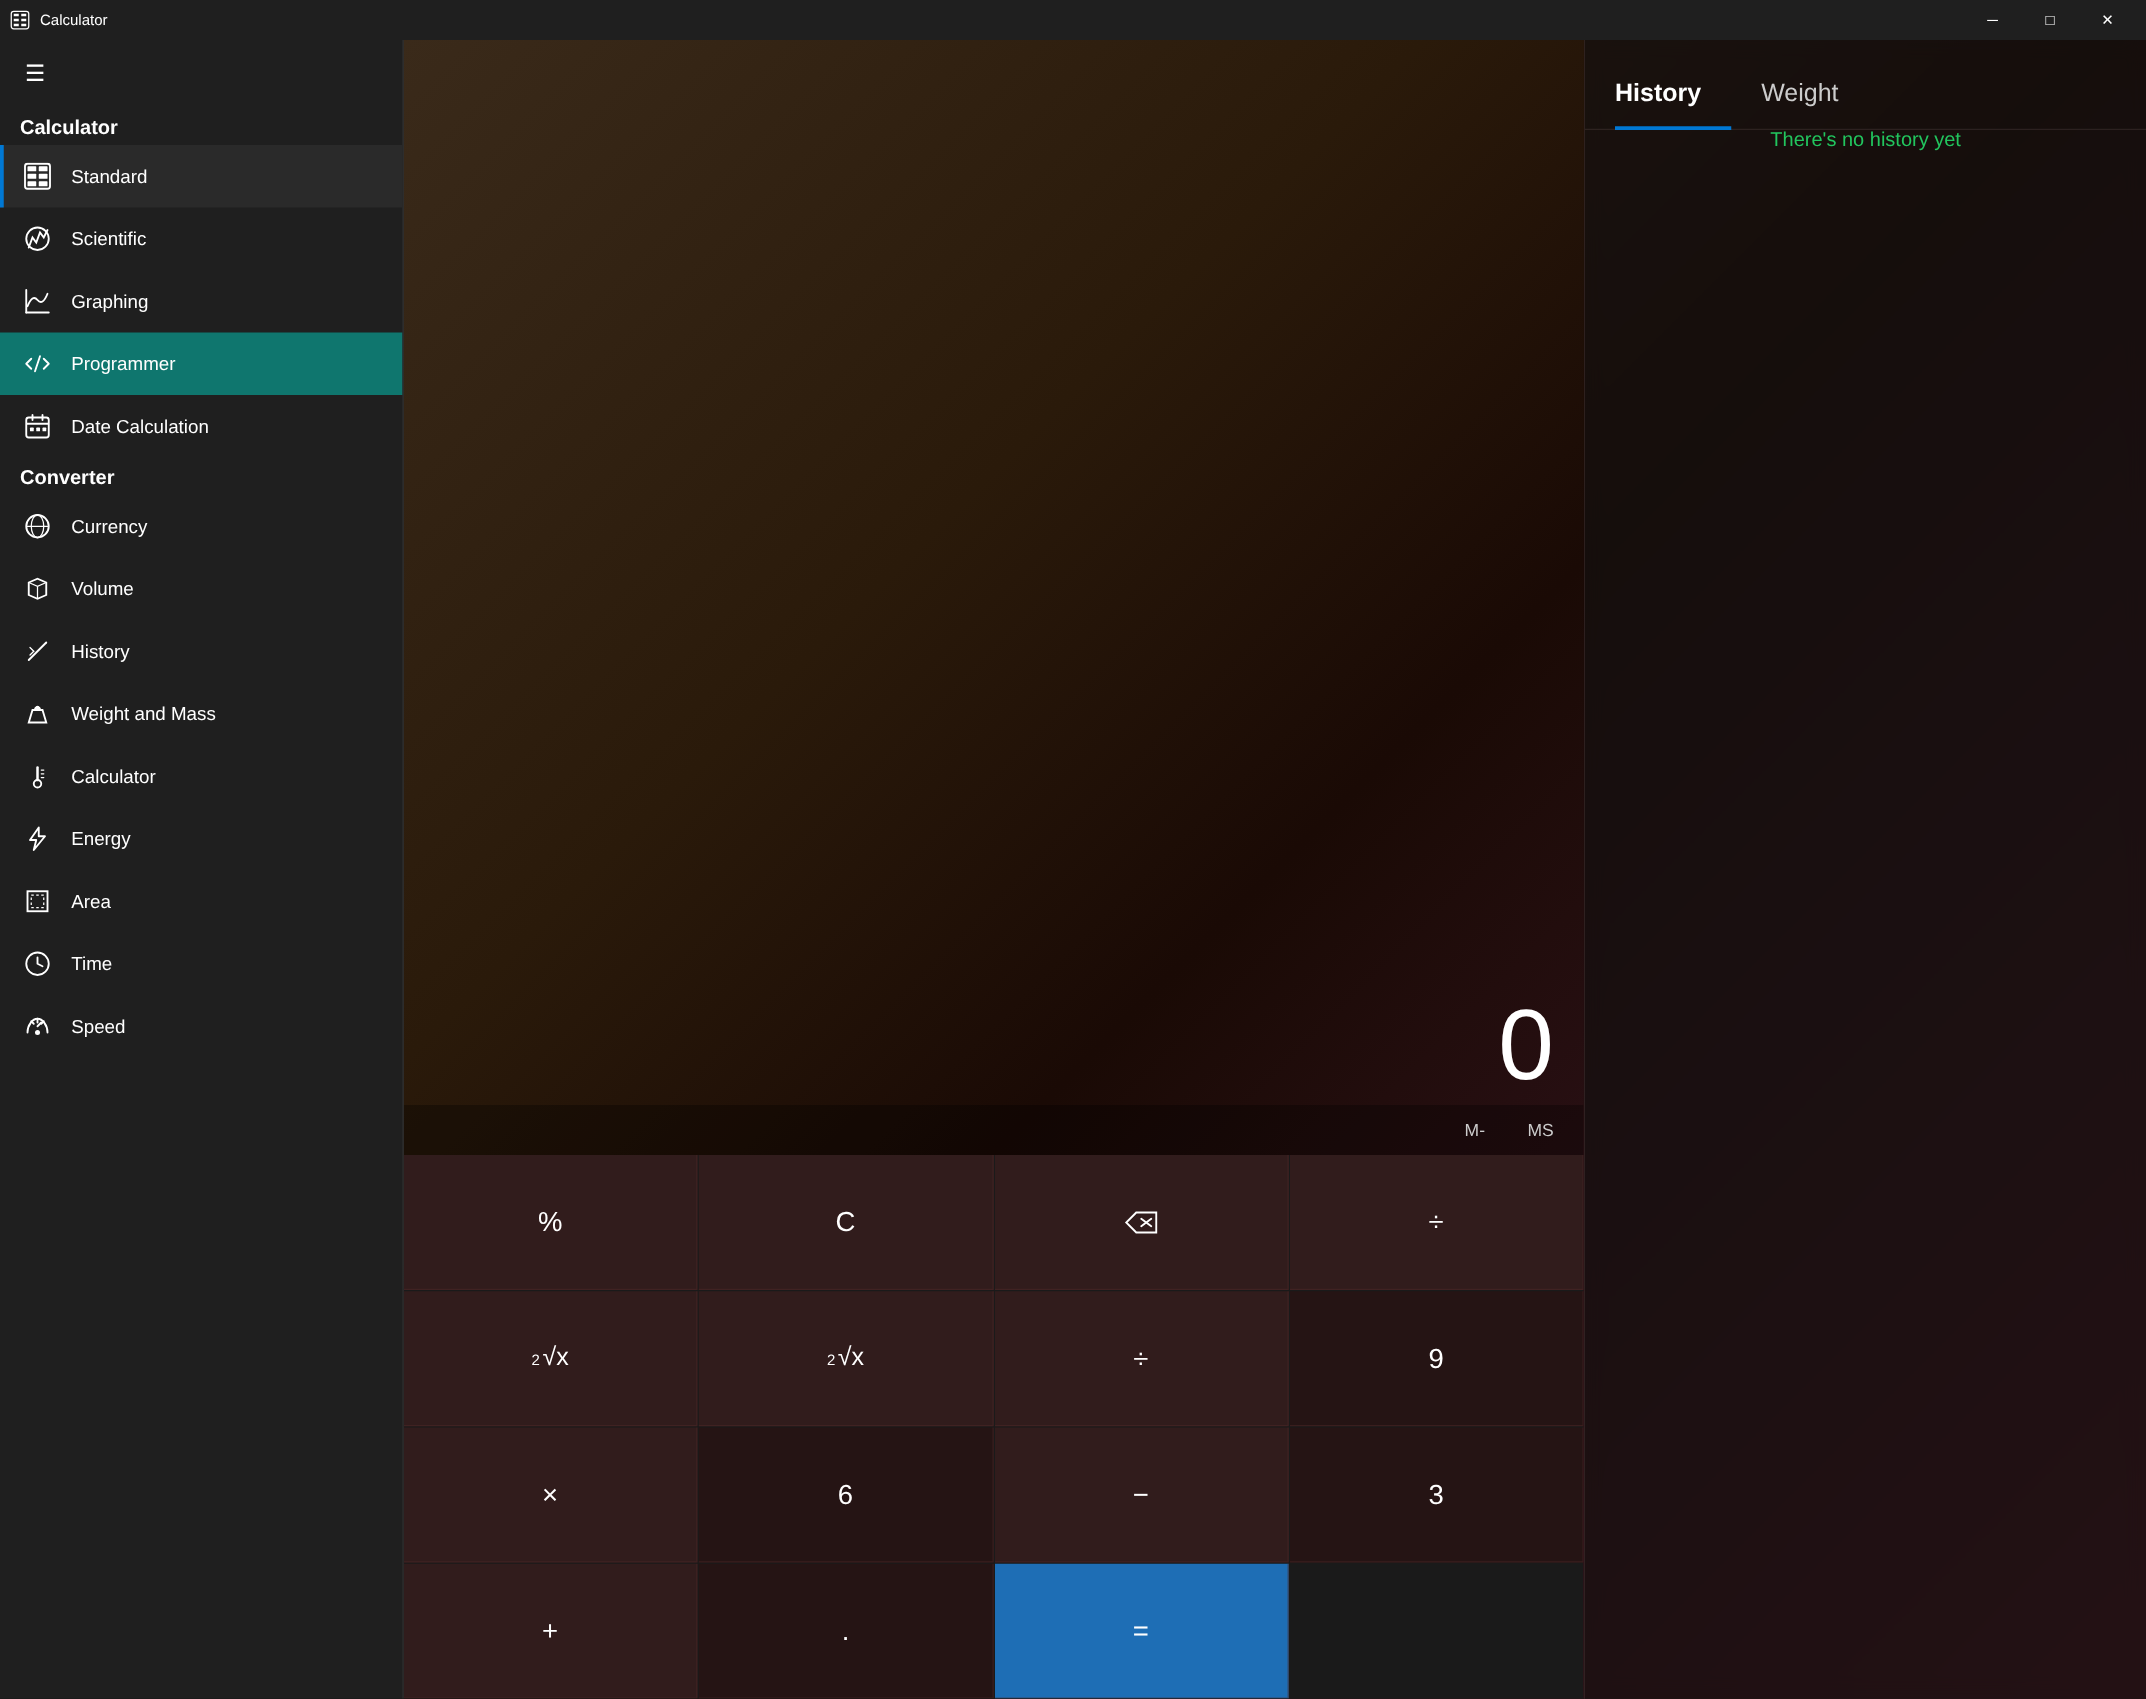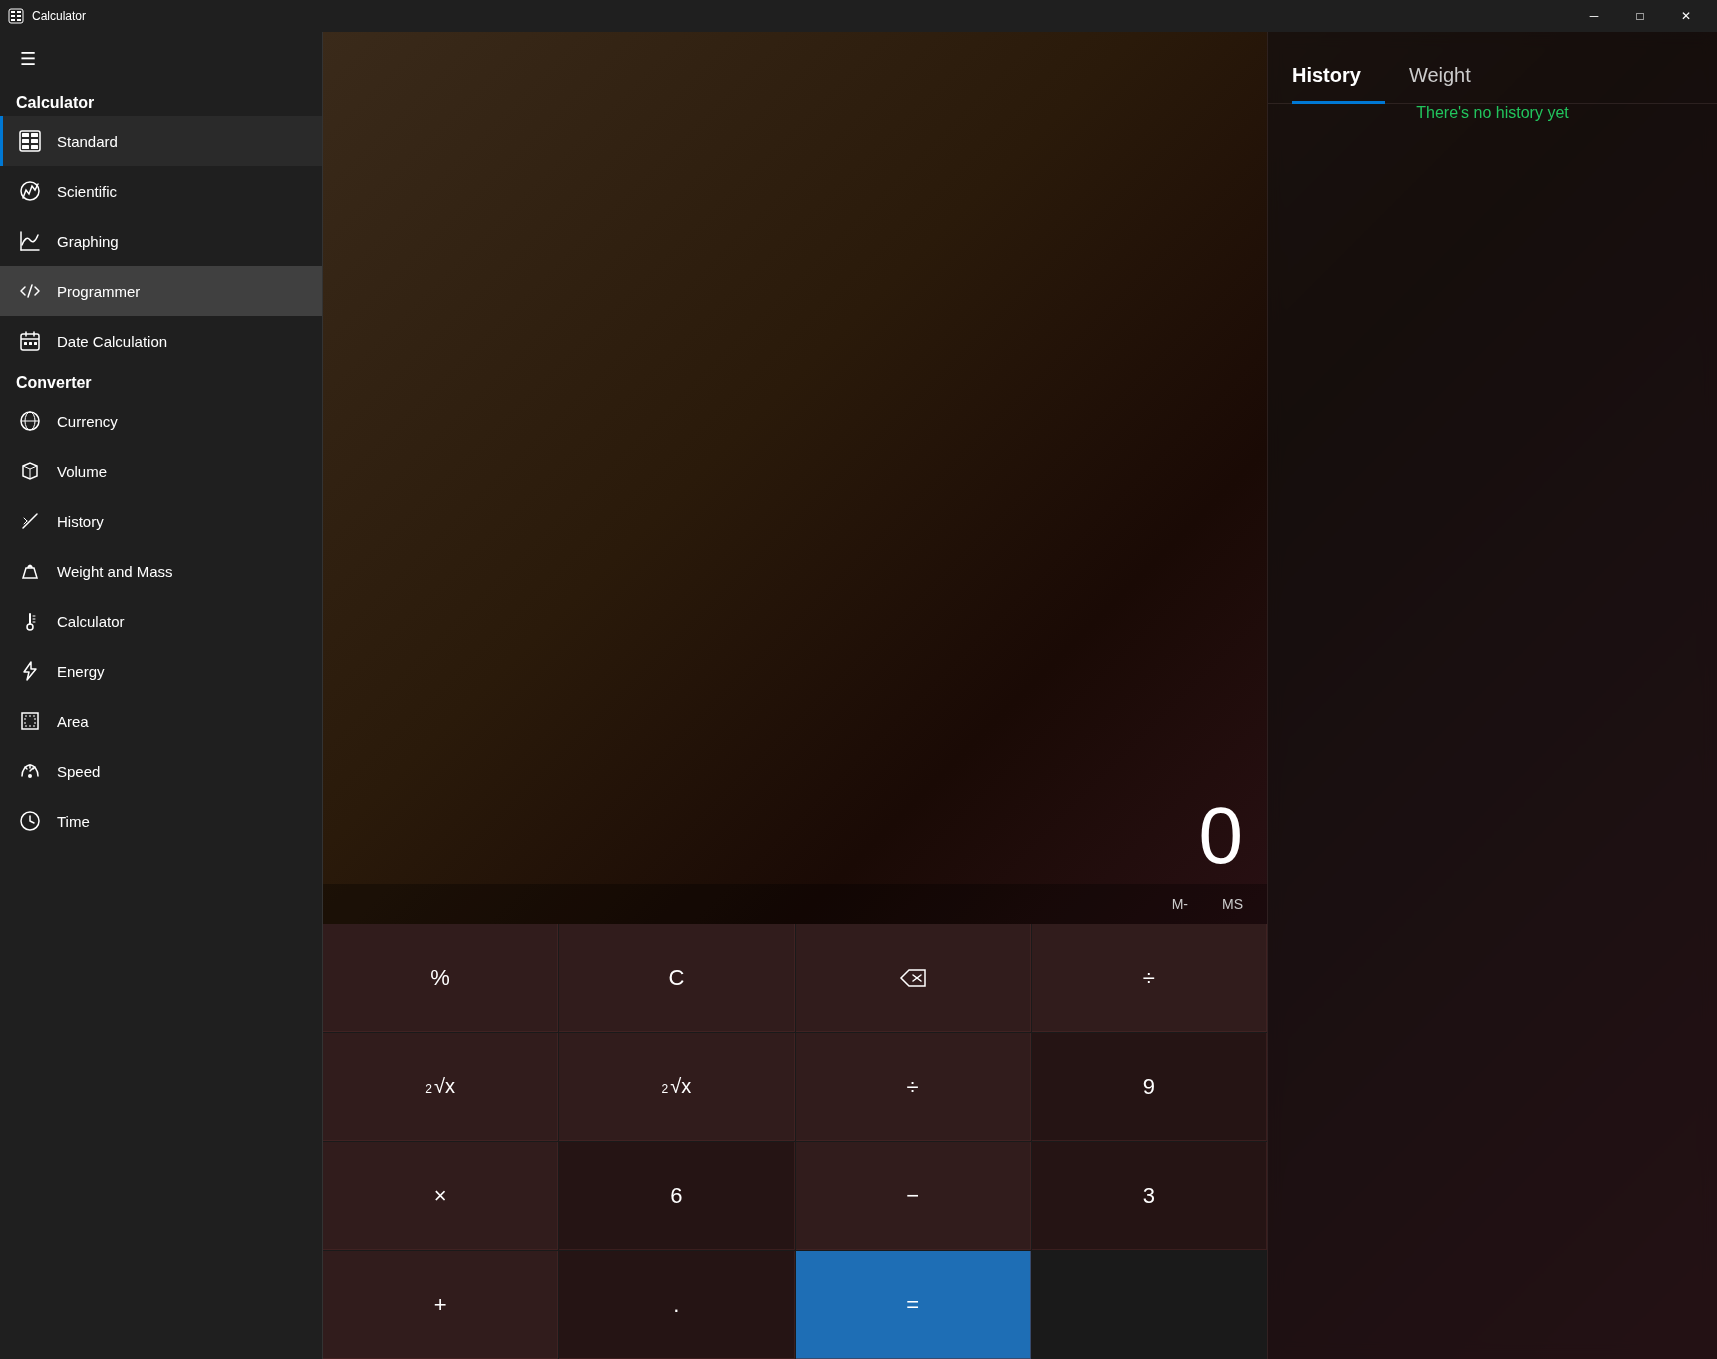--- a/index.html
+++ b/index.html
@@ -101,21 +101,21 @@
       cursor: pointer;
       font-size: 15px;
       border-left: 3px solid transparent;
       transition: background 0.1s;
     }
     .nav-item.active {
       border-left: 3px solid #0078d4;
       background: #2a2a2a;
       align-items: center;
     }
-    .nav-item.highlighted { background: #404040; }
+    .nav-item.highlighted { background: #0f766e; }
 
     .nav-icon {
       width: 22px;
       height: 22px;
       display: flex;
       align-items: center;
       justify-content: center;
       font-size: 18px;
       flex-shrink: 0;
     }
@@ -453,39 +453,39 @@
           <rect x="3" y="3" width="16" height="16" stroke="white" stroke-width="1.5" fill="none"></rect>
           <rect x="6" y="6" width="10" height="10" stroke="white" stroke-width="1" stroke-dasharray="2 2" fill="none"></rect>
         </svg>
       </span>
       <span class="nav-label">Area</span>
     </div>
 
     <div class="nav-item">
       <span class="nav-icon">
         <svg width="22" height="22" viewBox="0 0 22 22" fill="none">
+          <circle cx="11" cy="11" r="9" stroke="white" stroke-width="1.5"></circle>
+          <path d="M11 6 L11 11 L15 13" stroke="white" stroke-width="1.5" stroke-linecap="round" stroke-linejoin="round"></path>
+        </svg>
+      </span>
+      <span class="nav-label">Time</span>
+    </div>
+
+    <div class="nav-item">
+      <span class="nav-icon">
+        <svg width="22" height="22" viewBox="0 0 22 22" fill="none">
           <path d="M3 16 C3 10 7 5 11 5 C15 5 19 10 19 16" stroke="white" stroke-width="1.5" fill="none" stroke-linecap="round"></path>
           <path d="M11 5 L11 8" stroke="white" stroke-width="1.5" stroke-linecap="round"></path>
           <path d="M6 7 L8 9" stroke="white" stroke-width="1.5" stroke-linecap="round"></path>
           <path d="M16 7 L14 9" stroke="white" stroke-width="1.5" stroke-linecap="round"></path>
           <path d="M11 11 L14 8" stroke="white" stroke-width="1.5" stroke-linecap="round"></path>
           <circle cx="11" cy="16" r="2" fill="white"></circle>
         </svg>
       </span>
       <span class="nav-label">Speed</span>
-    </div>
-
-    <div class="nav-item">
-      <span class="nav-icon">
-        <svg width="22" height="22" viewBox="0 0 22 22" fill="none">
-          <circle cx="11" cy="11" r="9" stroke="white" stroke-width="1.5"></circle>
-          <path d="M11 6 L11 11 L15 13" stroke="white" stroke-width="1.5" stroke-linecap="round" stroke-linejoin="round"></path>
-        </svg>
-      </span>
-      <span class="nav-label">Time</span>
     </div>
 
 
   </nav>
 
   <div class="calc-main">
     <div class="calc-bg"></div>
 
     <div class="calc-content">
 

